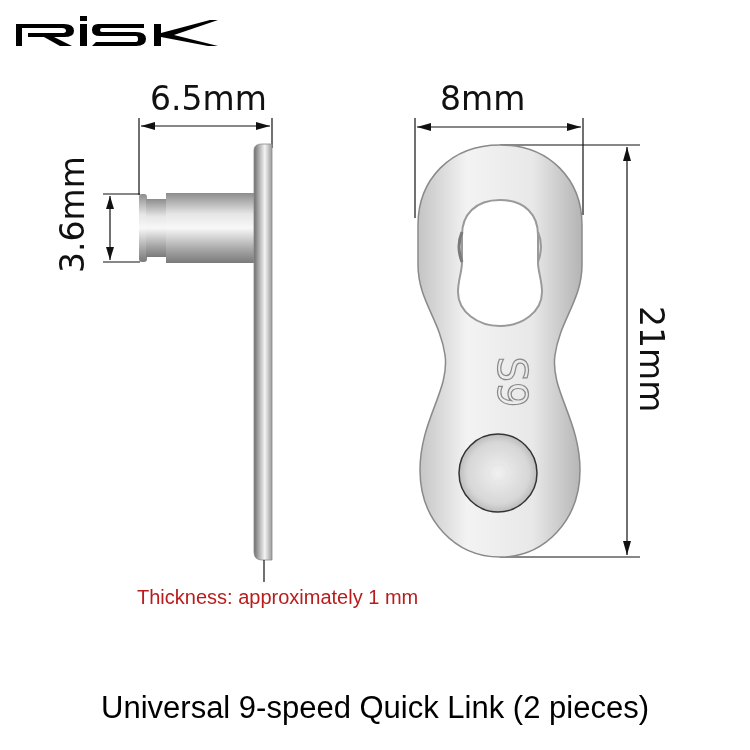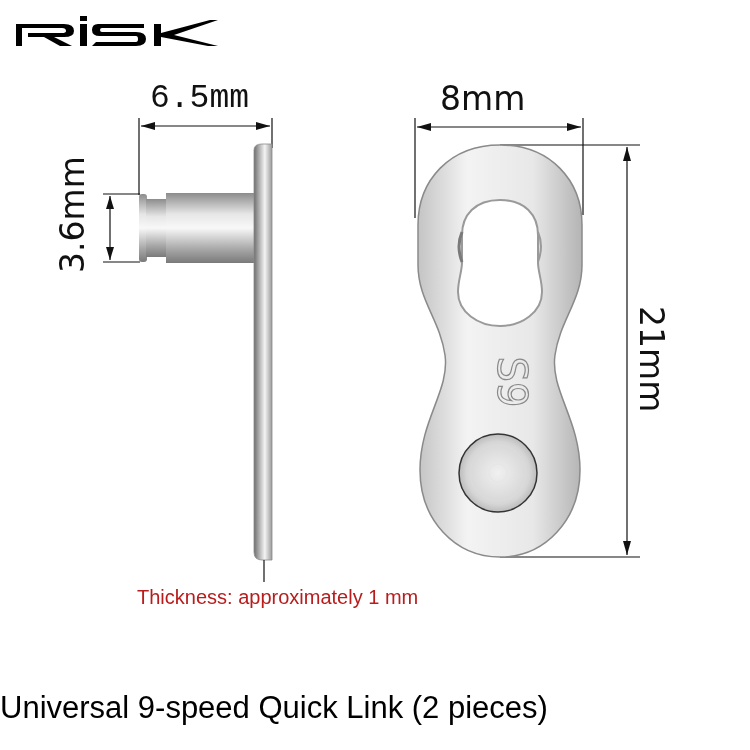--- a/index.html
+++ b/index.html
@@ -1,25 +1,25 @@
 <!DOCTYPE html>
 <html><head>
   <meta charset="utf-8">
   <style>
     html, body { margin: 0; padding: 0; background: #ffffff; }
     body { width: 750px; height: 750px; position: relative; overflow: hidden; font-family: "Liberation Sans", sans-serif; color: #000; }
     .abs { position: absolute; }
     .logo { left: 14px; top: 14px; width: 206px; height: 34px; }
     .dim-label { position: absolute; font-family: "DejaVu Sans", sans-serif; font-size: 33px; color: #111; line-height: 1; white-space: nowrap; }
-    .lbl-65 { left: 150px; top: 82px; font-family: Liberation Mono, monospace; }
+    .lbl-65 { left: 150px; top: 82px; }
     .lbl-8 { left: 440px; top: 82px; }
     .lbl-36 { left: 56px; top: 273px; transform-origin: 0 0; transform: rotate(-90deg); }
     .lbl-21 { left: 668px; top: 306px; transform-origin: 0 0; transform: rotate(90deg); }
     .thick { left: 137px; top: 586px; font-size: 20px; color: #b91c1c; white-space: nowrap; }
-    .caption { left: 0; width: 750px; top: 690px; text-align: left; font-size: 31px; color: #000; white-space: nowrap; }
+    .caption { left: 0; width: 750px; top: 690px; text-align: center; font-size: 31px; color: #000; white-space: nowrap; }
     svg.drawing { position: absolute; left: 0; top: 0; }
   </style>
 </head>
 <body>
 
 <svg class="abs logo" viewBox="0 0 206 34">
   <g fill="#000">
 
     <path d="M2 10 L50 10 Q60 10 60 17 Q60 23 50 23 L14 23 L14 19 L48 19 Q52 19 52 17 Q52 14 48 14 L8 14 L8 32 L2 32 Z"></path>
     <path d="M30 23 L40 23 L58 32 L46 32 Z"></path>

